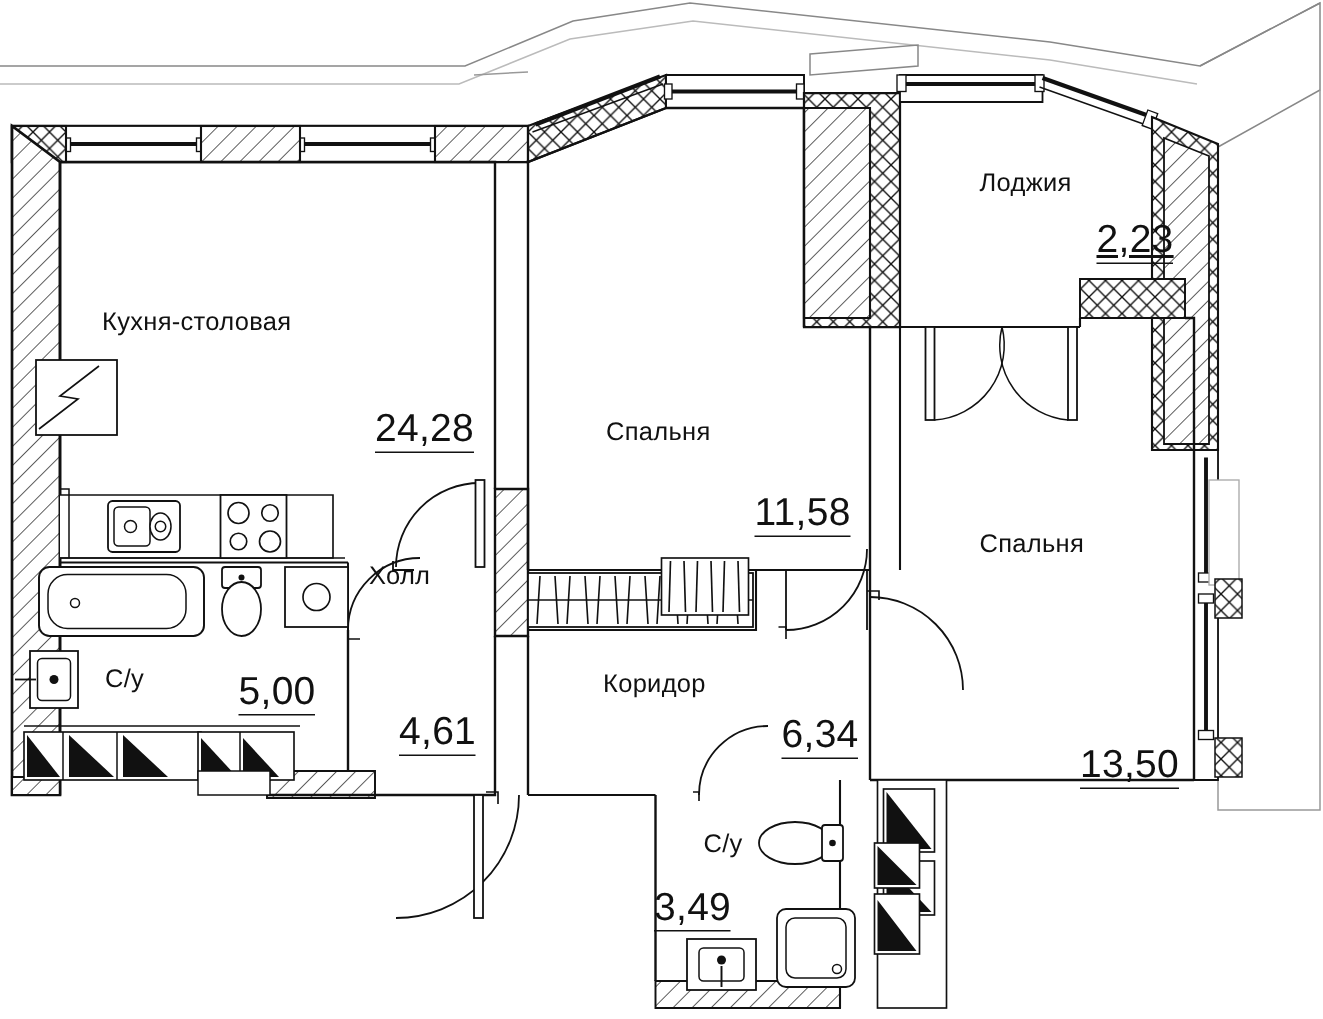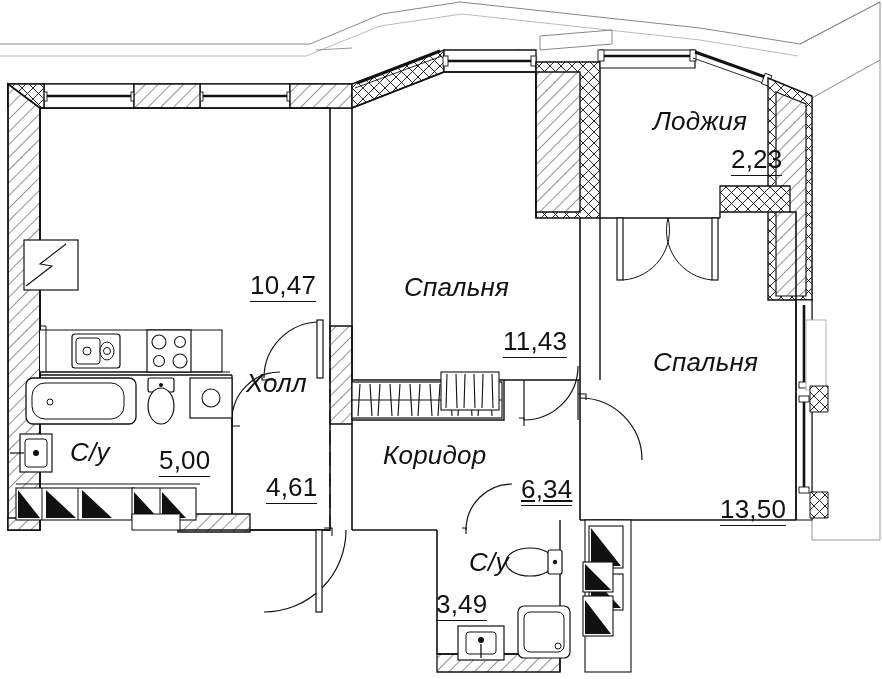--- a/index.html
+++ b/index.html
@@ -25,23 +25,22 @@
     height: 679px;
   }
   .room-label {
     position: absolute;
     white-space: nowrap;
     color: #111111;
     font-family: "Liberation Sans", sans-serif;
     letter-spacing: 0.2px;
   }
   .room-name {
-    font-size: 26px;
+    font-size: 17px;
     line-height: 23px;
-    font-style: italic;
   }
   .room-area {
     font-size: 26px;
     line-height: 26px;
     border-bottom: 1.6px solid #111111;
     padding-bottom: 3px;
   }
 </style>
 </head>
 <body>
@@ -349,36 +348,37 @@
         <rect x="589" y="574" width="34" height="36" fill="#ffffff" stroke="#111111" stroke-width="1.1"></rect>
         <path d="M591 576 L591 608 L621 608 Z" fill="#111111"></path>
         <rect x="583" y="562" width="30" height="30" fill="#ffffff" stroke="#111111" stroke-width="1.1"></rect>
         <path d="M585 564 L585 590 L611 590 Z" fill="#111111"></path>
         <rect x="583" y="596" width="30" height="40" fill="#ffffff" stroke="#111111" stroke-width="1.1"></rect>
         <path d="M585 600 L585 634 L611 634 Z" fill="#111111"></path>
       </g>
     </g>
   </svg>
 
-  <div class="room-label room-area" style="left:250px; top:272px;">10,47</div>
+  <div class="room-label room-name" style="left:68px; top:203px;">Кухня-столовая</div>
+  <div class="room-label room-area" style="left:250px; top:272px;">24,28</div>
 
   <div class="room-label room-name" style="left:653px; top:110px;">Лоджия</div>
-  <div class="room-label room-area" style="left:731px; top:146px;">2,23</div>
+  <div class="room-label room-area" style="left:731px; top:146px;text-decoration:underline;">2,23</div>
 
   <div class="room-label room-name" style="left:404px; top:276px;">Спальня</div>
-  <div class="room-label room-area" style="left:503px; top:328px;">11,43</div>
+  <div class="room-label room-area" style="left:503px; top:328px;">11,58</div>
 
   <div class="room-label room-name" style="left:653px; top:351px;">Спальня</div>
   <div class="room-label room-area" style="left:720px; top:496px;">13,50</div>
 
   <div class="room-label room-name" style="left:70px; top:441px;">С/у</div>
   <div class="room-label room-area" style="left:159px; top:447px;">5,00</div>
 
   <div class="room-label room-name" style="left:246px; top:372px;">Холл</div>
   <div class="room-label room-area" style="left:266px; top:474px;">4,61</div>
 
-  <div class="room-label room-name" style="left:383px; top:444px;">Коридор</div>
-  <div class="room-label room-area" style="left:521px; top:476px;text-decoration:underline;">6,34</div>
+  <div class="room-label room-name" style="left:402px; top:444px;">Коридор</div>
+  <div class="room-label room-area" style="left:521px; top:476px;">6,34</div>
 
   <div class="room-label room-name" style="left:469px; top:551px;">С/у</div>
   <div class="room-label room-area" style="left:436px; top:591px;">3,49</div>
 
 </div>
 
 </body></html>

